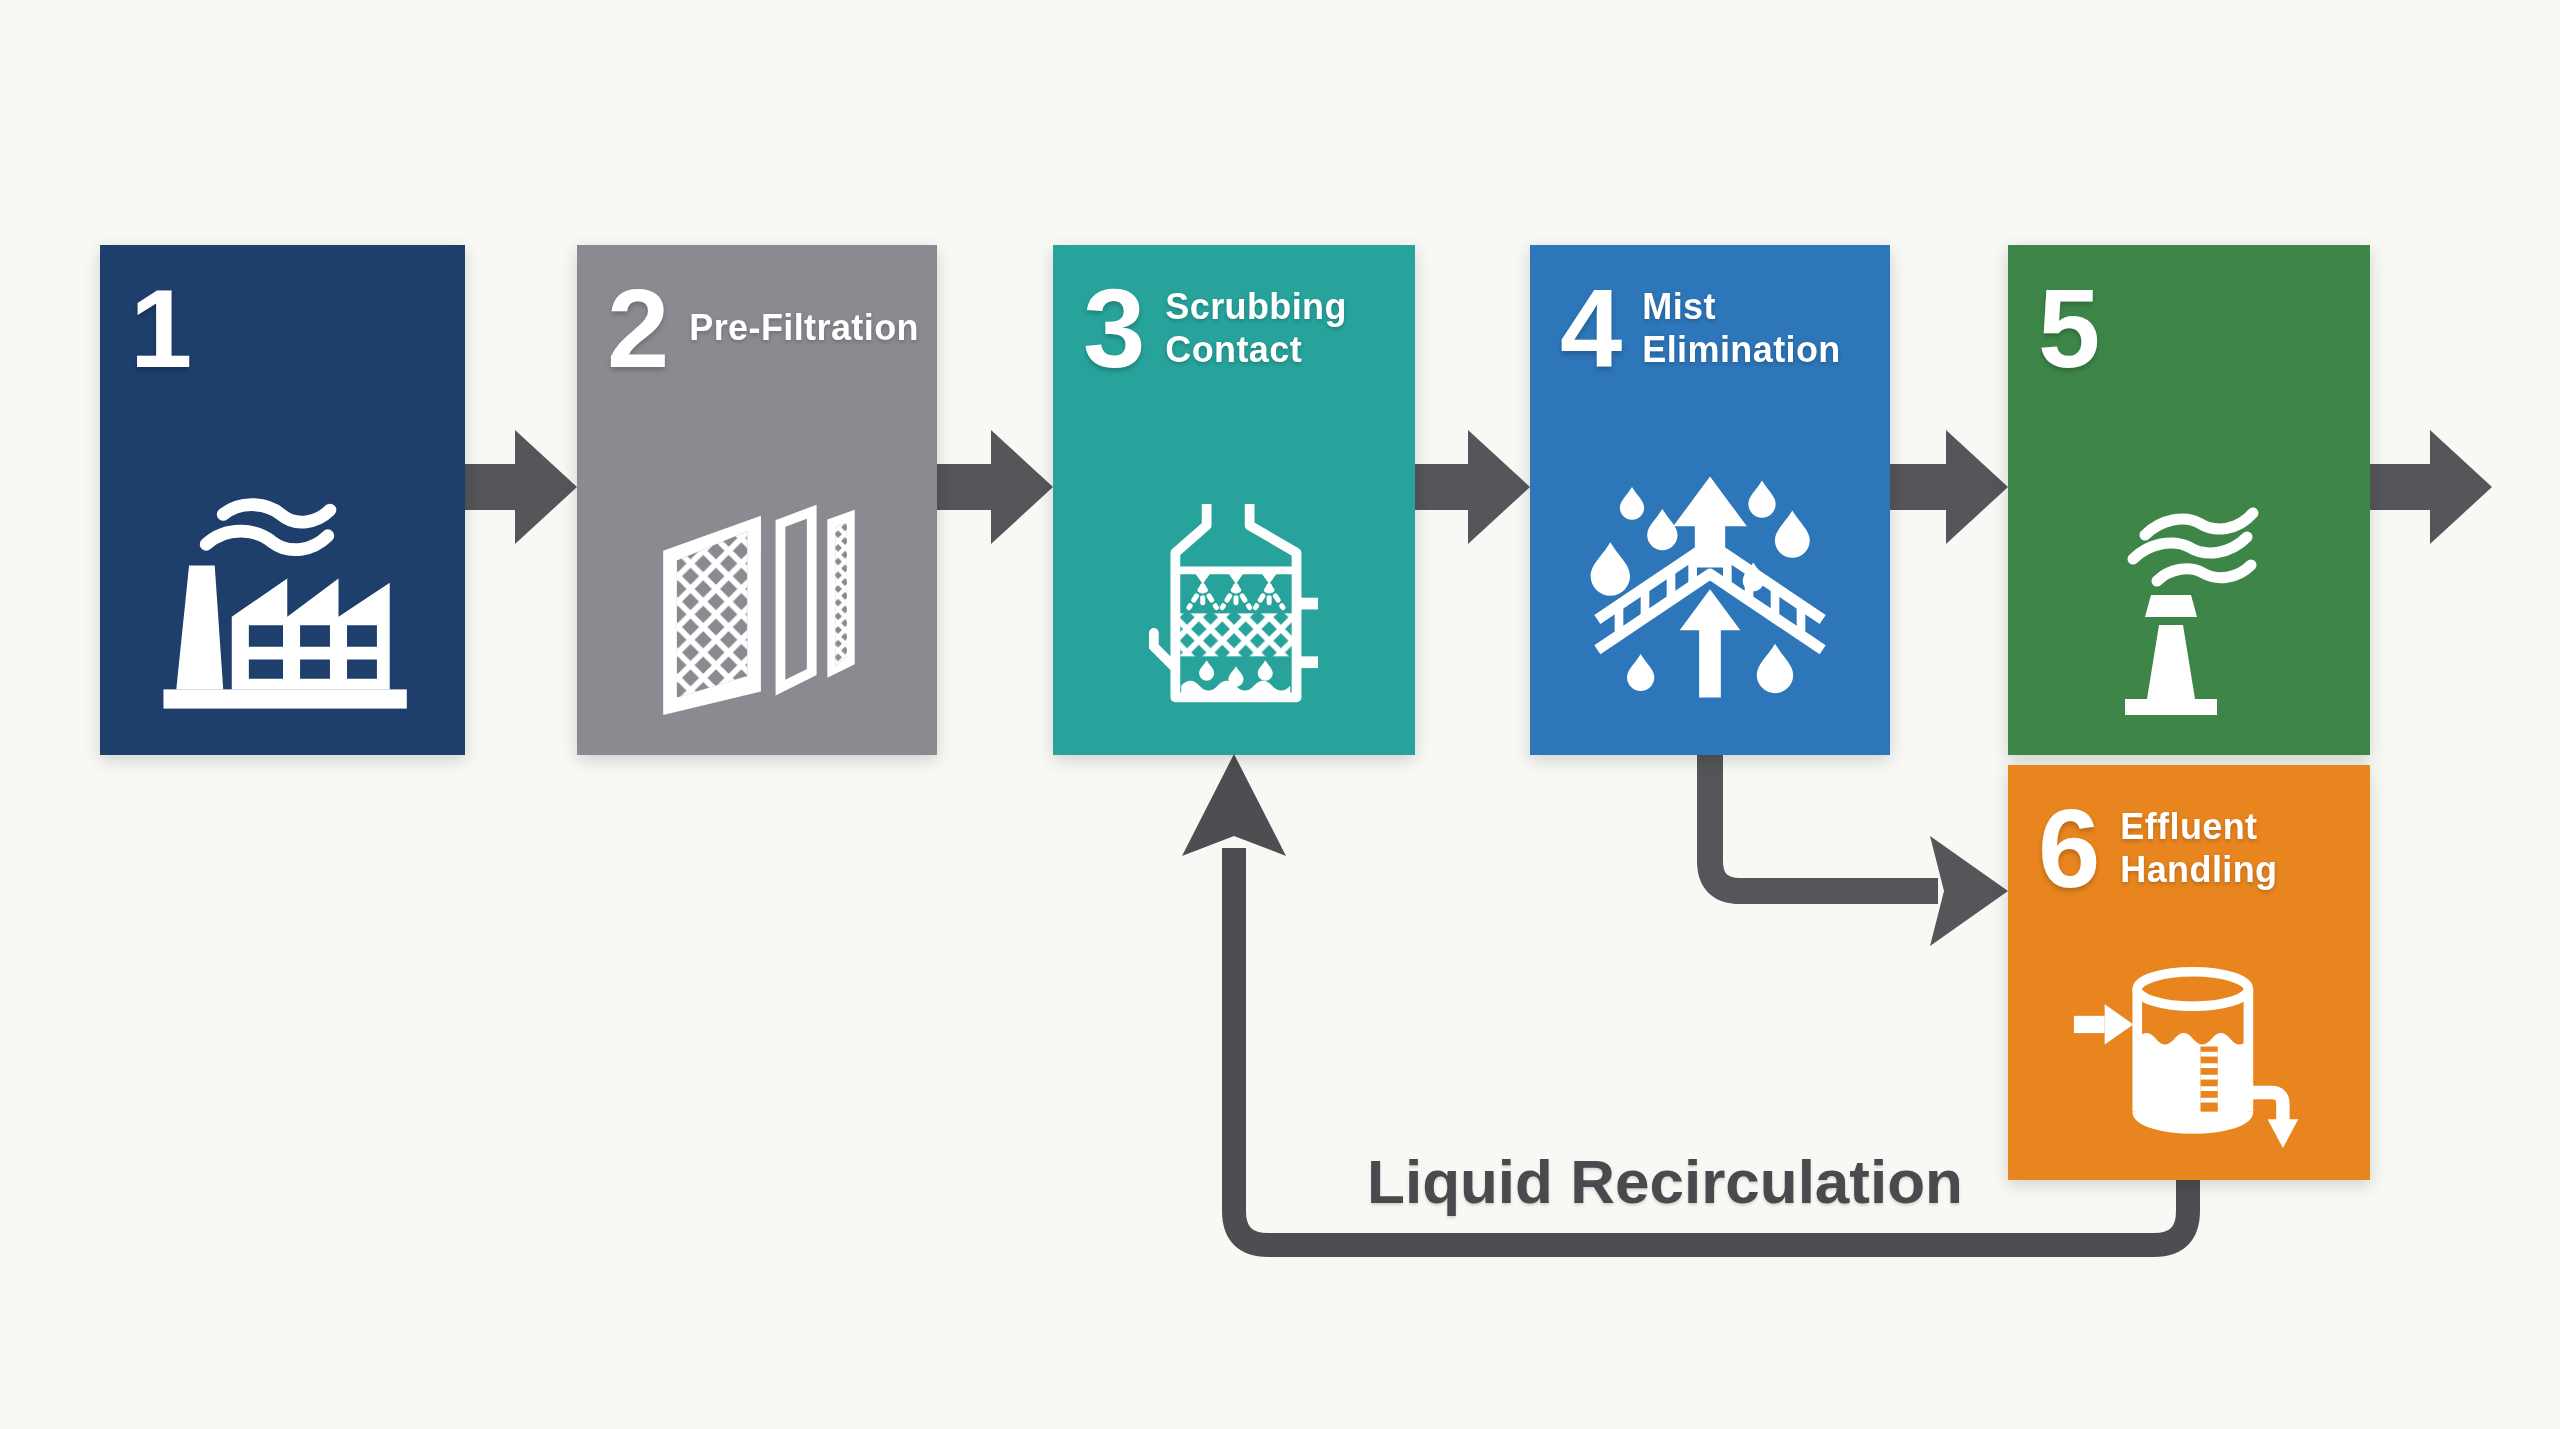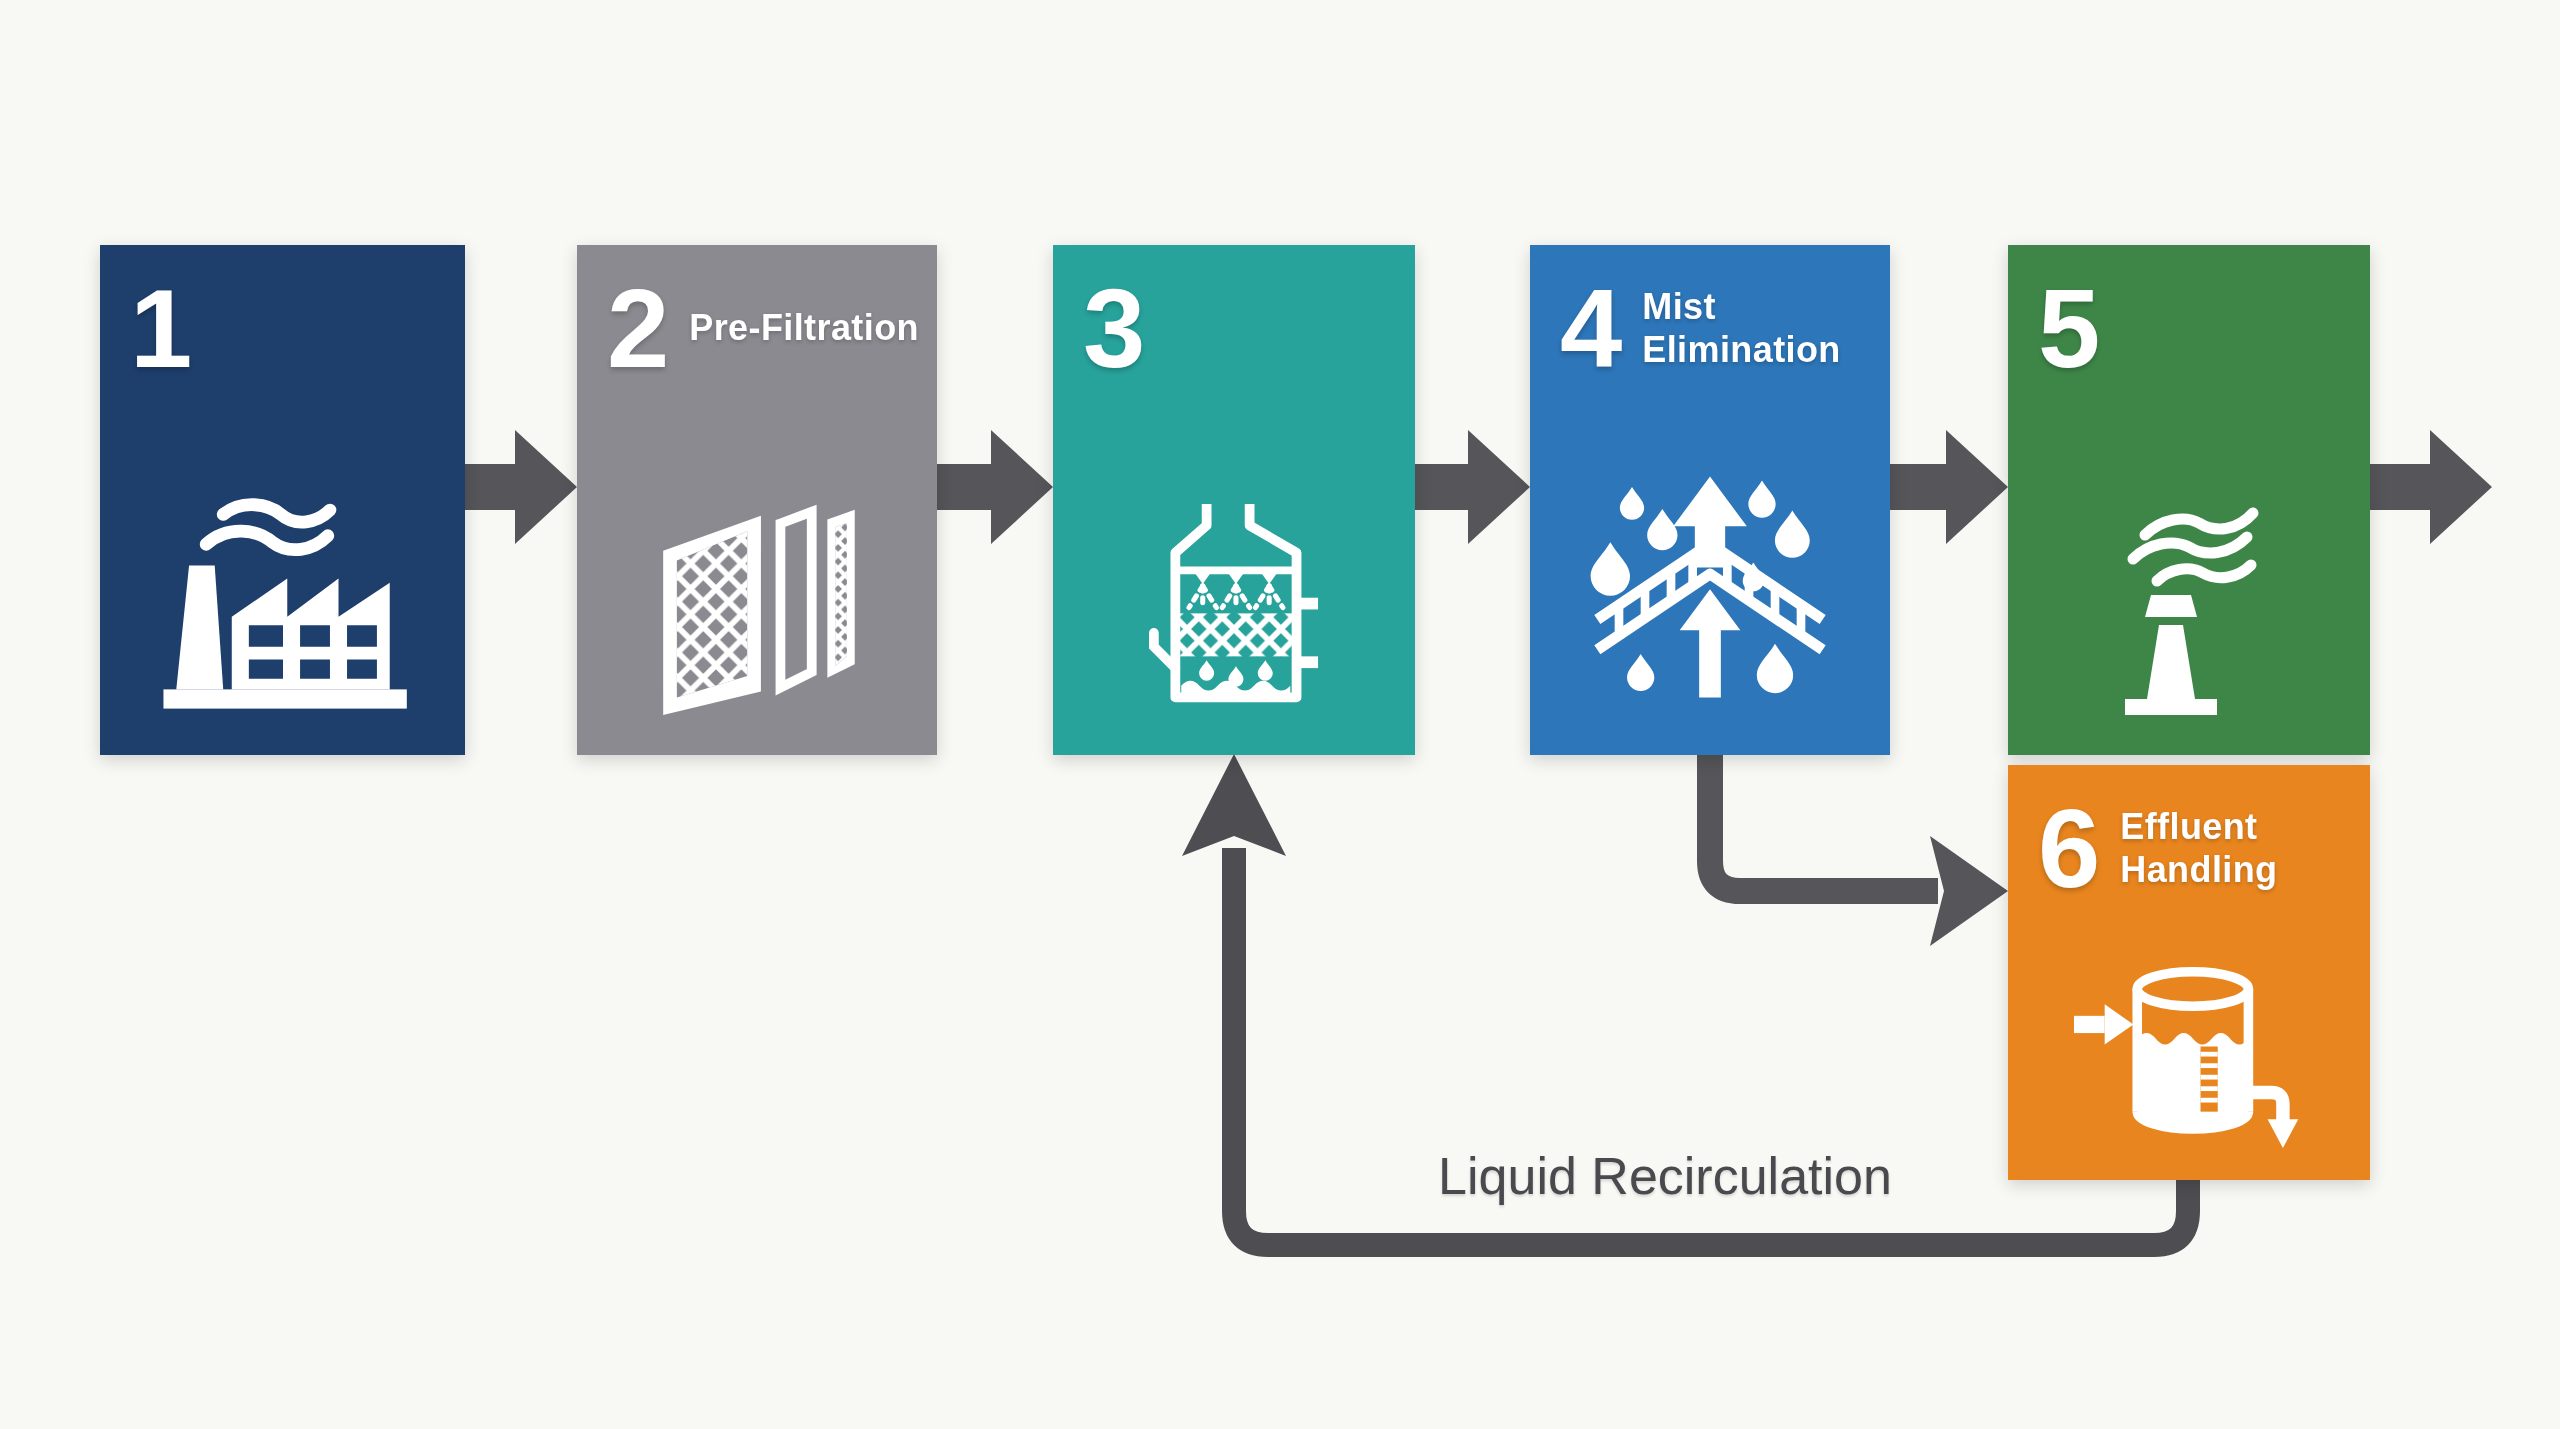--- a/index.html
+++ b/index.html
@@ -5,21 +5,21 @@
   html,body{margin:0;padding:0}
   body{font-family:"Liberation Sans",sans-serif}
   .canvas{position:relative;width:2560px;height:1429px;overflow:hidden}
   .connector-layer{position:absolute;left:0;top:0}
   .step-box{position:absolute;box-shadow:0 5px 16px rgba(0,0,0,.16)}
   .step-header{display:flex;align-items:center;gap:20px;padding:36px 18px 0 30px}
   .step-number{font-size:112px;font-weight:700;line-height:.85;text-shadow:0 3px 5px rgba(0,0,0,.22)}
   .step-label{font-size:36px;font-weight:700;line-height:1.18;white-space:pre-line;letter-spacing:.4px;text-shadow:0 2px 4px rgba(0,0,0,.22)}
   .step-icon{position:absolute;left:50%;transform:translateX(-50%);bottom:40px}
   .step-icon svg{display:block}
-  .recirc-label{position:absolute;top:1146px;left:1665px;transform:translateX(-50%);font-size:52px;font-weight:400;white-space:nowrap;text-shadow:0 2px 3px rgba(0,0,0,.15)}
+  .recirc-label{position:absolute;top:1146px;left:1665px;transform:translateX(-50%);font-size:62px;font-weight:700;white-space:nowrap;text-shadow:0 2px 3px rgba(0,0,0,.15)}
 </style>
 </head>
 <body style="background-color: rgb(248, 248, 245); --c: #f8f8f5;">
 
 <div class="canvas">
 
   <svg class="connector-layer" width="2560" height="1429" viewBox="0 0 2560 1429">
     <g fill="#56565a">
       <polygon points="465,464 515,464 515,430 577,487 515,544 515,510 465,510"></polygon>
       <polygon points="937,464 991,464 991,430 1053,487 991,544 991,510 937,510"></polygon>
@@ -78,20 +78,22 @@
         <polygon fill="#fff" points="96,10 110,5 110,84 96,91"></polygon>
         <polygon fill="var(--c)" points="100,14 106,11.8 106,80 100,85"></polygon>
         <polygon fill="url(#f-mesh2)" points="100,14 106,11.8 106,80 100,85"></polygon>
       </svg>
     </div>
   </div>
 
   <div class="step-box" style="left: 1053px; top: 245px; width: 362px; height: 510px; background-color: rgb(39, 163, 156); --c: #27a39c; color: rgb(255, 255, 255);">
     <div class="step-header">
       <div class="step-number">3</div>
+      <div class="step-label">Scrubbing
+Contact</div>
     </div>
     <div class="step-icon">
       <svg width="235" height="215" viewBox="0 0 120 110">
         <defs>
           <pattern id="s-mesh" width="12" height="12" patternUnits="userSpaceOnUse">
             <path d="M0,6 L6,0 L12,6 L6,12 Z" fill="none" stroke="#fff" stroke-width="3"></path>
           </pattern>
           <path id="s-drop" d="M0,-9 C3,-4 7,-1 7,3 A7,7 0 1 1 -7,3 C-7,-1 -3,-4 0,-9" fill="#fff"></path>
         </defs>
         <path d="M46,2 V13 L30,27 V101 H92 V27 L68,13 V2" fill="none" stroke="#fff" stroke-width="5" stroke-linejoin="round"></path>

